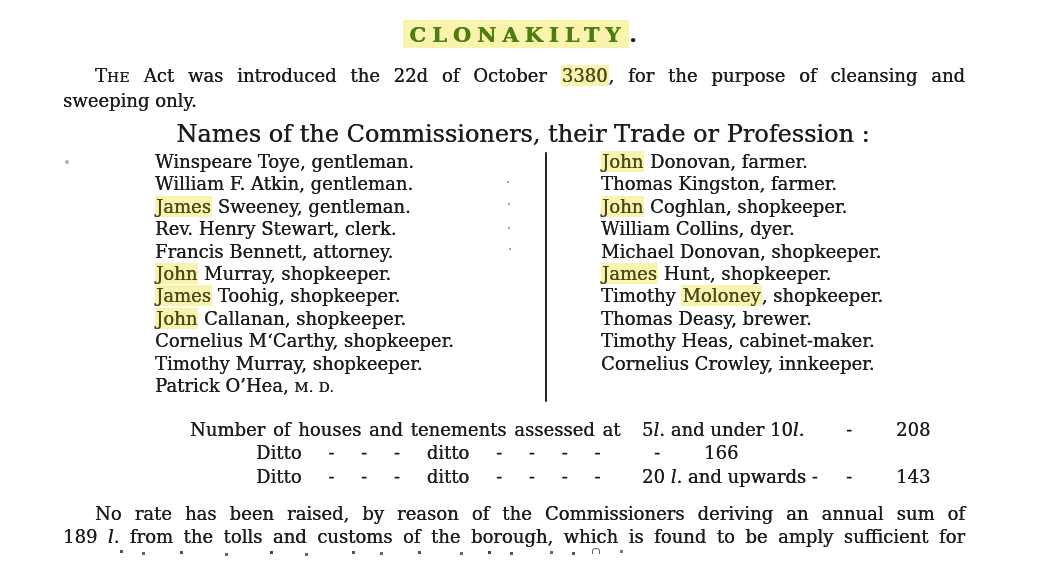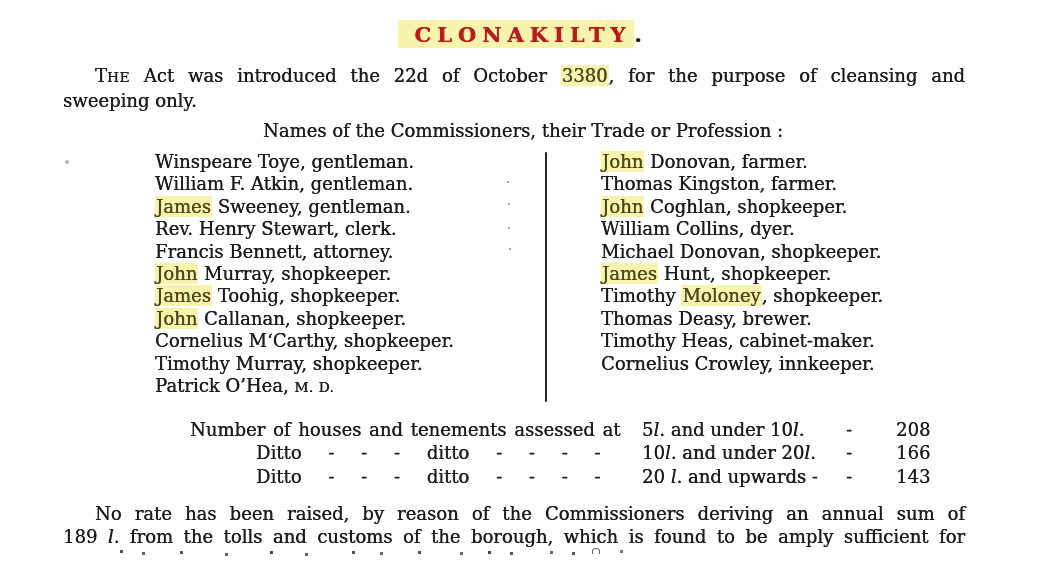--- a/index.html
+++ b/index.html
@@ -11,32 +11,32 @@
   }
   .hl{background:#f8f4ae;color:#4c481c;padding:0 1px;}
   .sc{font-size:0.76em;letter-spacing:0.5px;text-align:center;}
   .it{font-style:italic;}
 
   .title{
     position:absolute;top:22px;left:0;width:100%;
     text-align:center;font-size:21px;font-weight:bold;letter-spacing:6px;
     color:#23220f;
   }
-  .title .hl{color:#b91c1c;padding:2px 3px 1px 16px;}
+  .title .hl{color:#4d7c0f;padding:2px 3px 1px 6px;}
 
   .para{position:absolute;left:63px;width:902px;font-size:18px;line-height:23px;}
   .intro{top:64px;}
   .closing{top:502px;}
   .line{display:block;}
   .just{text-align:justify;text-align-last:justify;}
   .indent{padding-left:32px;}
 
   .section-heading{
     position:absolute;top:120px;left:0;width:100%;
-    text-align:center;font-size:18px;
+    text-align:center;font-size:24px;
   }
 
   .col{position:absolute;top:151px;width:390px;}
   .col-left{left:155px;}
   .col-right{left:601px;}
   .name-line{font-size:18px;line-height:22.4px;white-space:nowrap;}
   .divider{
     position:absolute;left:545px;top:152px;width:2px;height:250px;
     background:#262626;border-radius:1px;
   }
@@ -114,21 +114,20 @@
 
 <div class="assess">
     <div class="assess-row">
       <div class="a-lead"><span>Number of houses and tenements assessed at</span></div>
       <div class="a-range"><span>5</span><span class="it">l</span><span>. and under 10</span><span class="it">l</span><span>.</span></div>
       <div class="a-dash">-</div>
       <div class="a-value">208</div>
     </div>
     <div class="assess-row">
       <div class="a-lead ditto"><span>Ditto - - - ditto - - - -</span></div>
-      <div class="a-range"><span>10</span><span class="it">l</span><span>. and under 20</span><span class="it">l</span><span>.</span></div>
       <div class="a-dash">-</div>
       <div class="a-value">166</div>
     </div>
     <div class="assess-row">
       <div class="a-lead ditto"><span>Ditto - - - ditto - - - -</span></div>
       <div class="a-range"><span>20 </span><span class="it">l</span><span>. and upwards -</span></div>
       <div class="a-dash">-</div>
       <div class="a-value">143</div>
     </div>
   </div>

